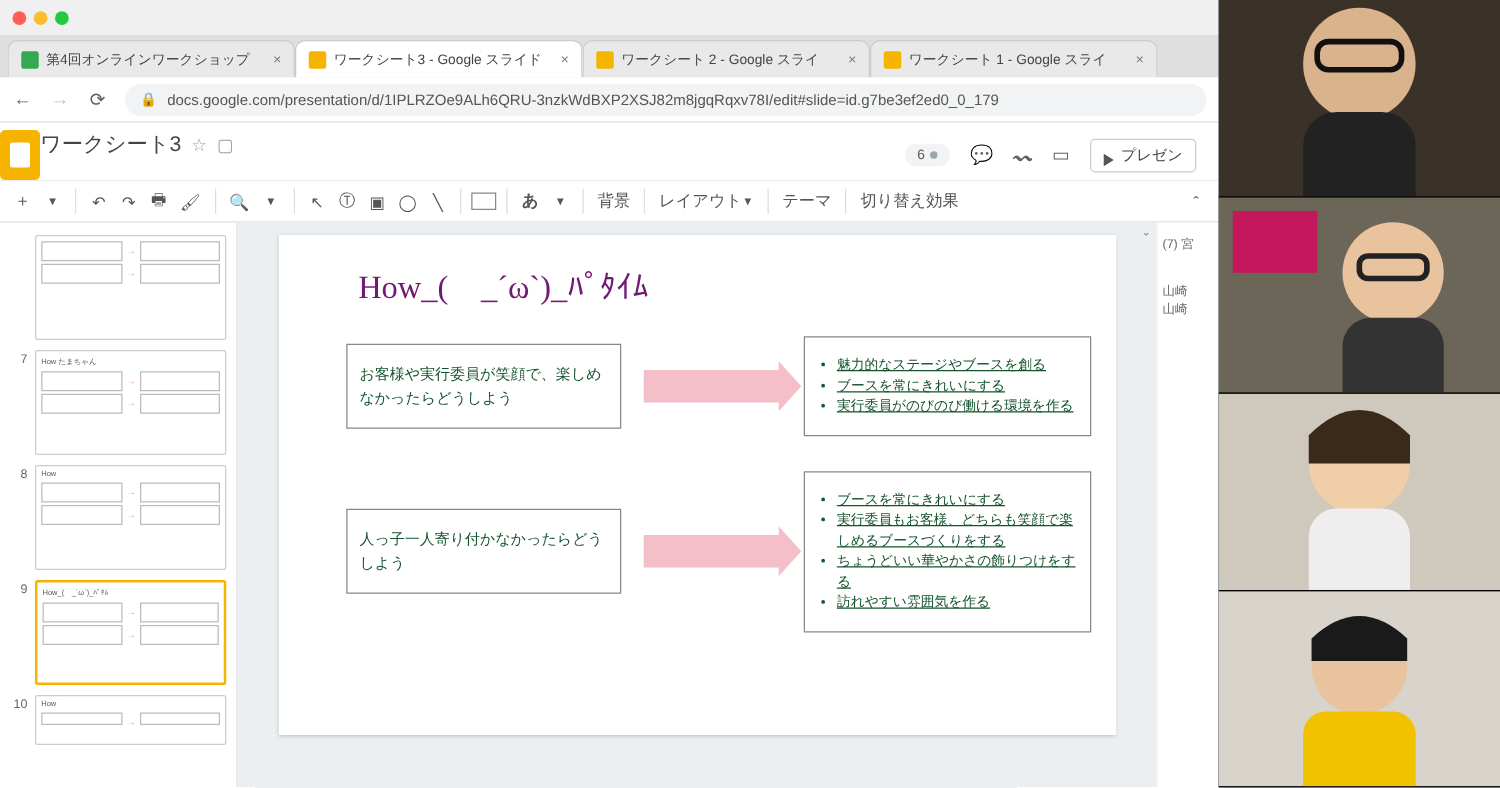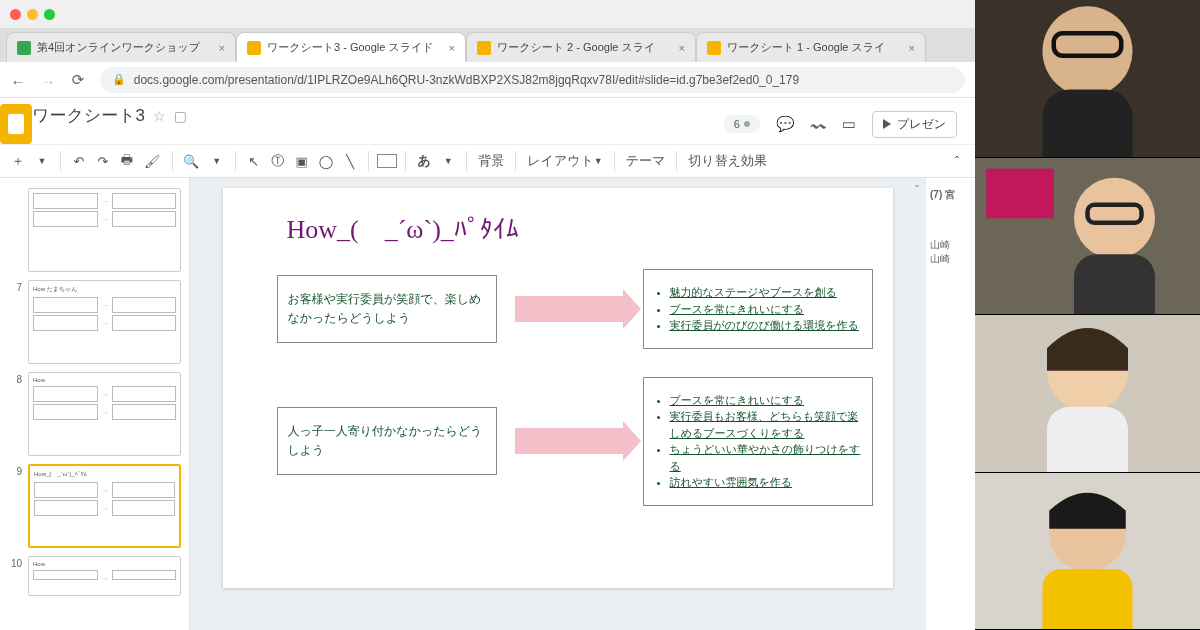--- a/index.html
+++ b/index.html
@@ -32,21 +32,21 @@
   .doc-titlecol { flex:1; display:flex; flex-direction:column; gap:2px;}
   .doc-titlerow { display:flex; align-items:center; gap:8px;}
   .doc-title { font-size:17px; color:#444; }
   .star,.folder { color:#9aa0a6; font-size:14px;}
   .menus { display:flex; gap:14px; font-size:12px; color:#444; padding:2px 0;}
   .menus span.grey{ color:#888;}
   .doc-rightbtns { display:flex; align-items:center; gap:16px; padding-right:8px;}
   .chip { background:#f1f3f4; border-radius:14px; padding:3px 10px; font-size:11px; color:#555; display:flex; align-items:center; gap:4px;}
   .chip .dot2{width:6px;height:6px;border-radius:50%;background:#9aa;}
   .icnbtn { color:#5f6368; font-size:15px;}
-  .present { border:1px solid #ccc; border-radius:4px; padding:4px 10px; font-size:12px; display:flex; align-items:center; gap:6px; color:#444;}
+  .present { border:1px solid #ccc; border-radius:4px; padding:4px 10px; font-size:12px; display:flex; align-items:flex-end; gap:6px; color:#444;}
   .present .tri{width:0;height:0;border-left:8px solid #555;border-top:5px solid transparent;border-bottom:5px solid transparent;}
 
   
   .toolbar { height:34px; border-top:1px solid #eee; border-bottom:1px solid #e0e0e0; display:flex; align-items:center; padding:0 8px; gap:4px; color:#555;}
   .tb { min-width:20px; height:22px; display:flex; align-items:center; justify-content:center; font-size:13px; padding:0 3px;}
   .sep { width:1px; height:20px; background:#ddd; margin:0 4px;}
   .tb.box { border:1px solid #888; width:16px; height:14px;}
 
   
   .workspace { flex:1; display:flex; overflow:hidden;}
@@ -278,21 +278,21 @@
               <li>ちょうどいい華やかさの飾りつけをする</li>
               <li>訪れやすい雰囲気を作る</li>
             </ul>
               </div>
           </div>
         </div>
       </div>
     </div>
 
     <div class="side-notes">
-      <div class="ln" style="font-weight:bold;margin-bottom:36px;">(7) 宮</div>
+      <div class="ln" style="font-weight:normal;margin-bottom:24px;">(7) 宮</div>
       <div class="ln">山崎</div>
       <div class="ln">山崎</div>
     </div>
   </div>
 </div>
 
 <div class="right-area">
   <div class="video-tile">
     <svg viewBox="0 0 100 100" preserveAspectRatio="xMidYMid slice">
         <rect width="100" height="100" fill="#3a3228"></rect>

